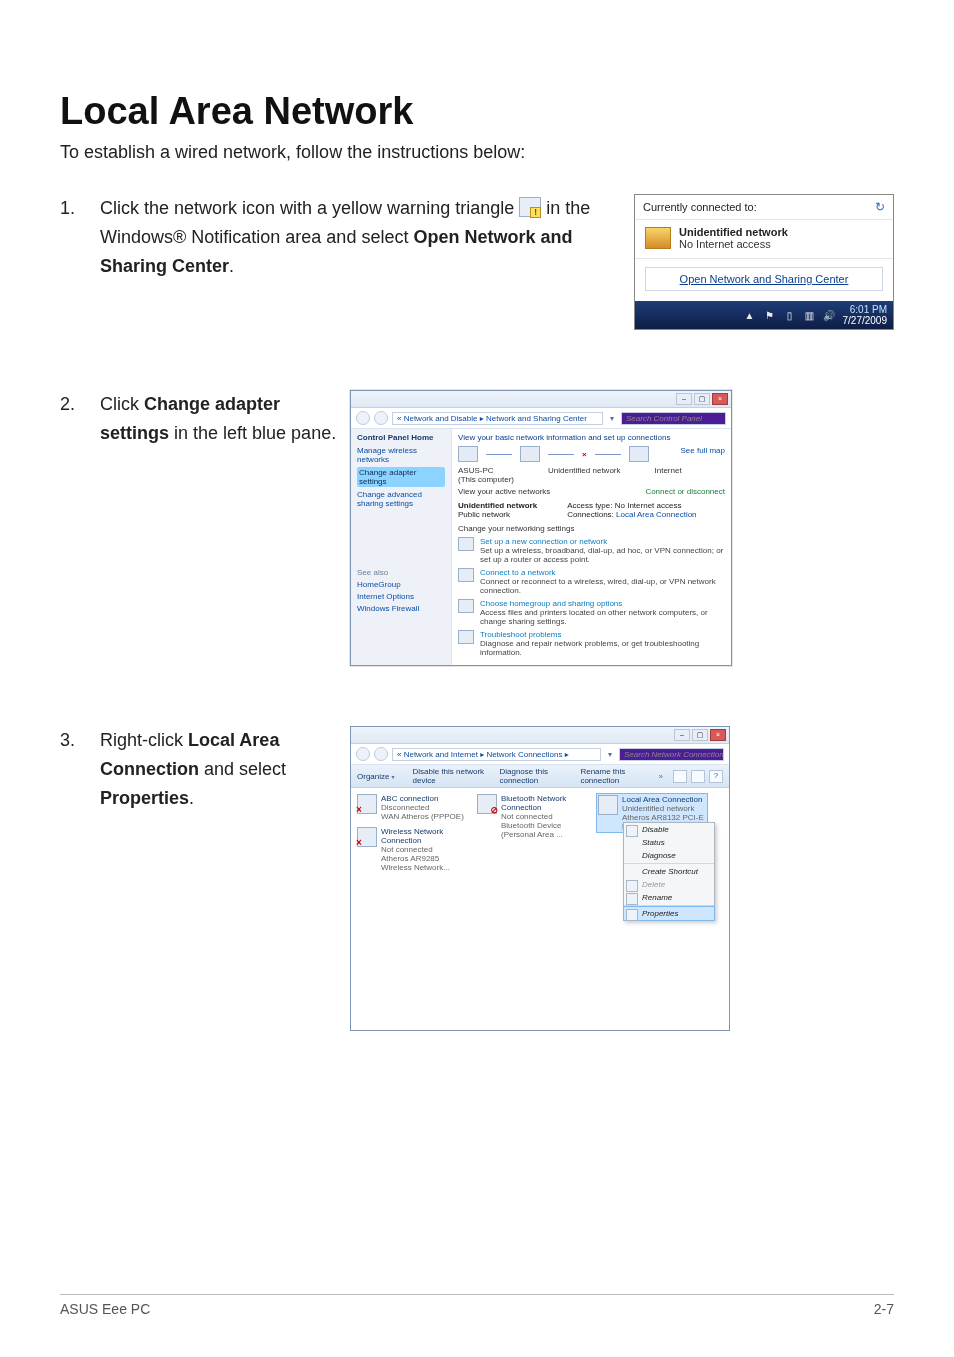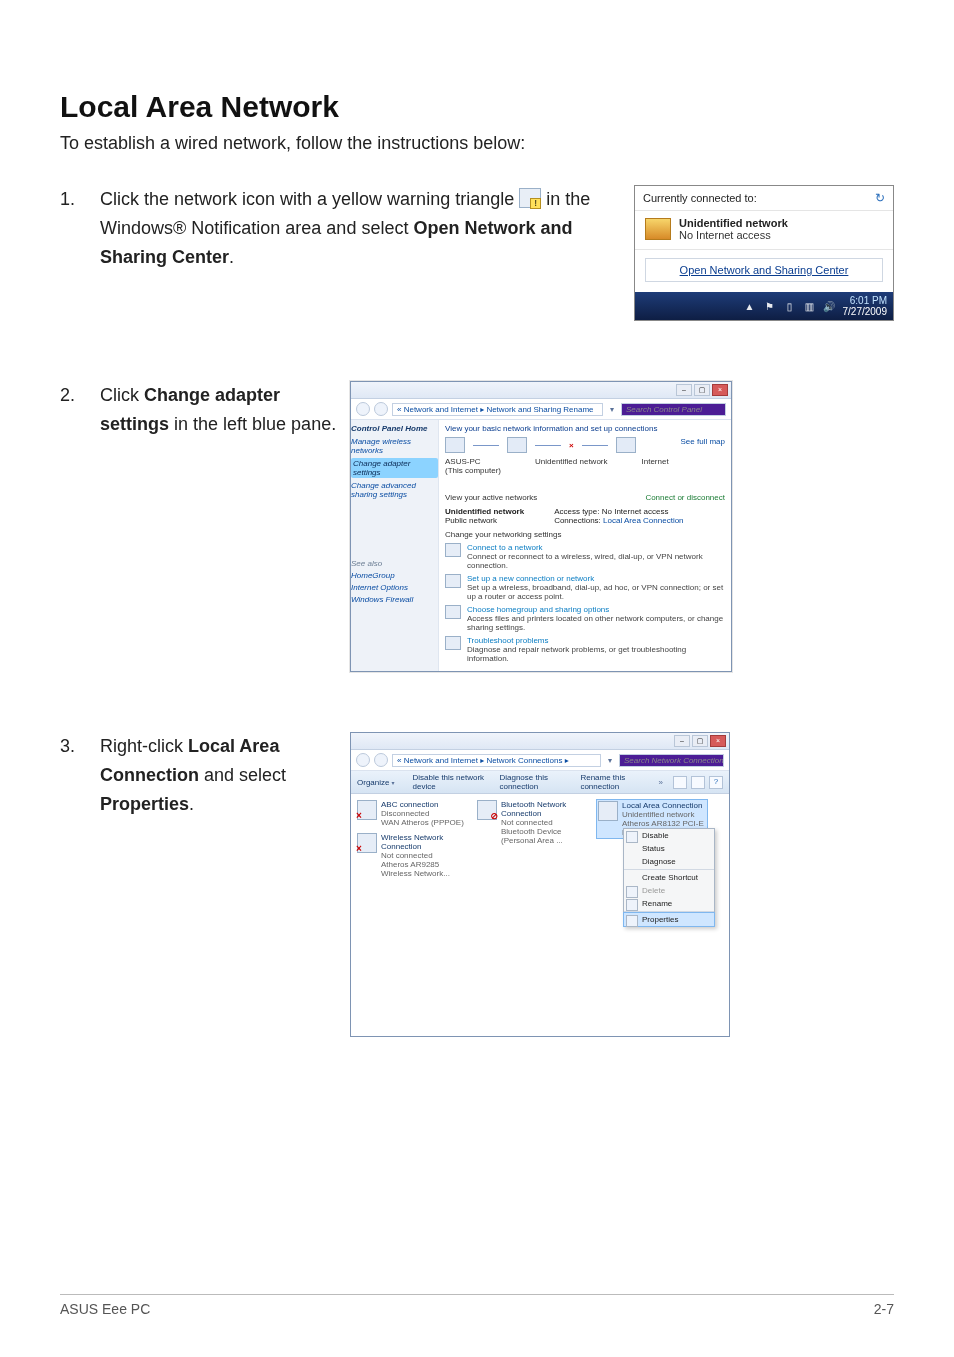--- a/index.html
+++ b/index.html
@@ -14,21 +14,21 @@
     position: relative;
   }
   .page {
     padding: 70px 60px 0 60px;
     box-sizing: border-box;
     width: 100%;
     height: 100%;
     position: relative;
   }
   h1.main-heading {
-    font-size: 30px;
+    font-size: 38px;
     font-weight: 700;
     margin: 20px 0 6px 0;
     color: #111;
   }
   .intro {
     font-size: 18px;
     margin: 0 0 28px 0;
     line-height: 1.5;
     color: #222;
   }
@@ -197,26 +197,25 @@
     border: 1px solid #c3d0e2;
     padding: 1px 4px;
     color: #888;
     font-style: italic;
     background: #4c1d95;
     overflow: hidden;
     white-space: nowrap;
   }
   .ns-body { display: flex; }
   .ns-left {
-    width: 88px;
+    width: 101px;
     background: #eef2f8;
     border-right: 1px solid #dfe6f0;
-    padding: 4px 0;
+    padding: 4px 6px;
     box-sizing: border-box;
-    font-style: italic;
   }
   .ns-left a, .ns-left .lnk { color: #0a4da3; display: block; margin: 3px 0; }
   .ns-left .highlight {
     background: #8cd3ff;
     color: #0a2a55;
     padding: 1px 2px;
     border-radius: 2px;
   }
   .ns-left .plain { color: #163a6b; font-weight: 600; margin-bottom: 4px; }
   .ns-left .seealso { margin-top: 60px; color: #6d7f95; }
@@ -236,21 +235,21 @@
   }
   .ns-map .node {
     width: 18px; height: 14px; background: #e3ebf7; border: 1px solid #9ab0c8;
   }
   .ns-map .line {
     width: 26px; height: 0; border-top: 1px solid #7a97c9;
   }
   .ns-map .x { color: #c00; font-weight: 700; }
   .ns-map-labels { display: flex; gap: 34px; color: #333; }
   .full-map { color: #0a4da3; float: right; }
-  .ns-sub { margin-top: 18px; color: #333; }
+  .ns-sub { margin-top: 3px; color: #333; }
   .ns-box { margin: 5px 0; }
   .green { color: #1c7d36; }
   .row2 { display: flex; gap: 30px; margin: 2px 0; }
   .row2 .r { color: #0a4da3; }
   .ns-item { display: flex; gap: 6px; margin: 4px 0; }
   .ns-item .icn {
     width: 14px; height: 12px; background: #e6edf7; border: 1px solid #9ab0c8; flex-shrink: 0;
   }
   .ns-item .tt { color: #0a7dc3; }
   .ns-item .dd { color: #444; }
@@ -302,20 +301,21 @@
     right: 14px;
     width: 90px;
     background: #f5f6f7;
     border: 1px solid #a9b6c6;
     box-shadow: 2px 2px 4px rgba(0,0,0,.2);
   }
   .ctx-menu div {
     padding: 2px 6px 2px 18px;
     color: #222;
     position: relative;
+    font-style: italic;
   }
   .ctx-menu div.dim { color: #999; }
   .ctx-menu .sep { border-top: 1px solid #d2d9e3; margin: 1px 0; height: 0; padding: 0; }
   .ctx-menu div.sel {
     background: #cfe6ff;
     outline: 1px solid #7fb7ef;
   }
   .ctx-menu .mi-icn {
     position: absolute; left: 2px; top: 2px;
     width: 10px; height: 10px;
@@ -392,21 +392,21 @@
     <div class="step-image">
       <div class="shot2">
         <div class="win-titlebar">
           <div class="win-btn">–</div>
           <div class="win-btn">▢</div>
           <div class="win-btn red">×</div>
         </div>
         <div class="addr-row">
           <div class="nav-arr"></div>
           <div class="nav-arr"></div>
-          <div class="addr-bar">« Network and Internet ▸ Network and Sharing Rename</div>
+          <div class="addr-bar">« Network and Disable ▸ Network and Sharing Center</div>
           <div style="width:10px;text-align:center;color:#5a7299">▾</div>
           <div class="search-bar">Search Control Panel</div>
         </div>
         <div class="ns-body">
           <div class="ns-left">
             <div class="plain">Control Panel Home</div>
             <span class="lnk">Manage wireless networks</span>
             <span class="lnk highlight">Change adapter settings</span>
             <span class="lnk">Change advanced sharing settings</span>
             <div class="seealso">See also</div>
@@ -448,29 +448,29 @@
                   <div><span>Access type:</span> <span>No Internet access</span></div>
                   <div><span>Connections:</span> <span class="r">Local Area Connection</span></div>
                 </div>
               </div>
             </div>
             <div style="color:#333;margin-top:4px">Change your networking settings</div>
             <div id="ns-items">
                 <div class="ns-item">
                   <div class="icn"></div>
                   <div>
-                    <div class="tt">Connect to a network</div>
-                    <div class="dd">Connect or reconnect to a wireless, wired, dial-up, or VPN network connection.</div>
+                    <div class="tt">Set up a new connection or network</div>
+                    <div class="dd">Set up a wireless, broadband, dial-up, ad hoc, or VPN connection; or set up a router or access point.</div>
                   </div>
                 </div>
                 <div class="ns-item">
                   <div class="icn"></div>
                   <div>
-                    <div class="tt">Set up a new connection or network</div>
-                    <div class="dd">Set up a wireless, broadband, dial-up, ad hoc, or VPN connection; or set up a router or access point.</div>
+                    <div class="tt">Connect to a network</div>
+                    <div class="dd">Connect or reconnect to a wireless, wired, dial-up, or VPN network connection.</div>
                   </div>
                 </div>
                 <div class="ns-item">
                   <div class="icn"></div>
                   <div>
                     <div class="tt">Choose homegroup and sharing options</div>
                     <div class="dd">Access files and printers located on other network computers, or change sharing settings.</div>
                   </div>
                 </div>
                 <div class="ns-item">

